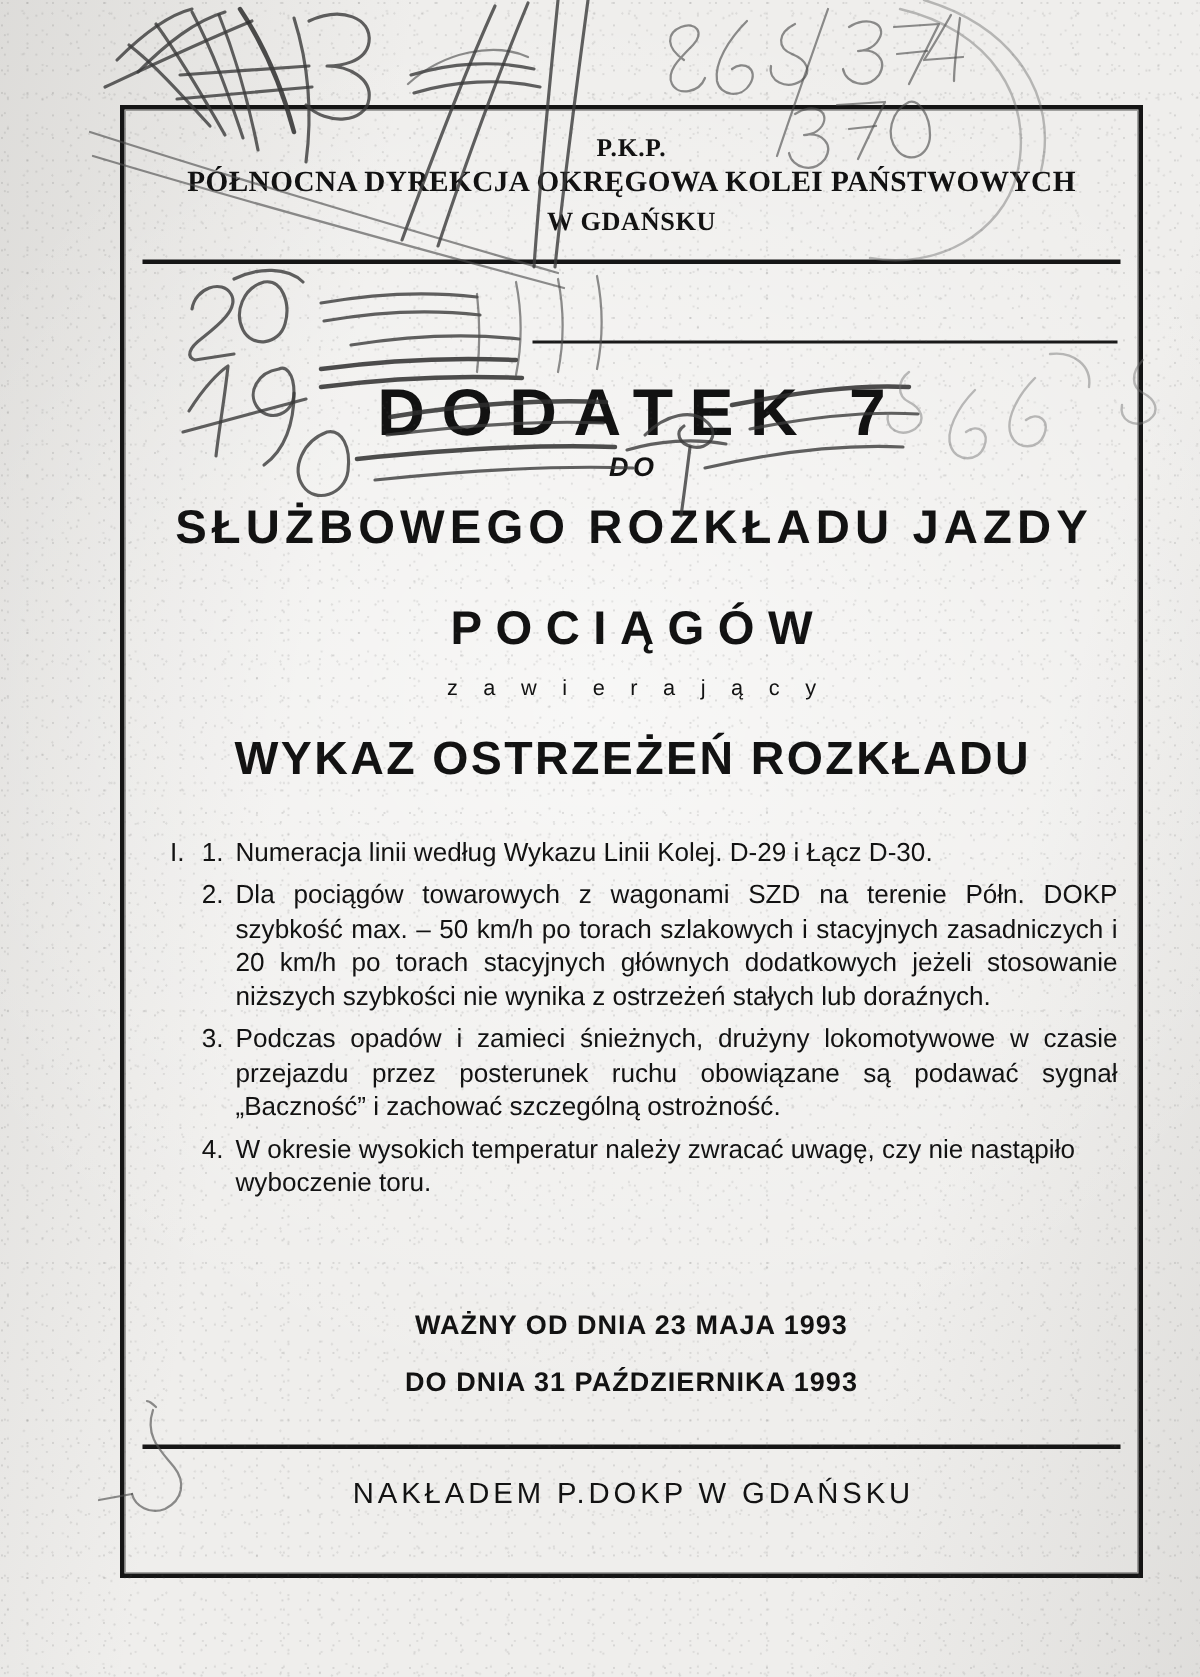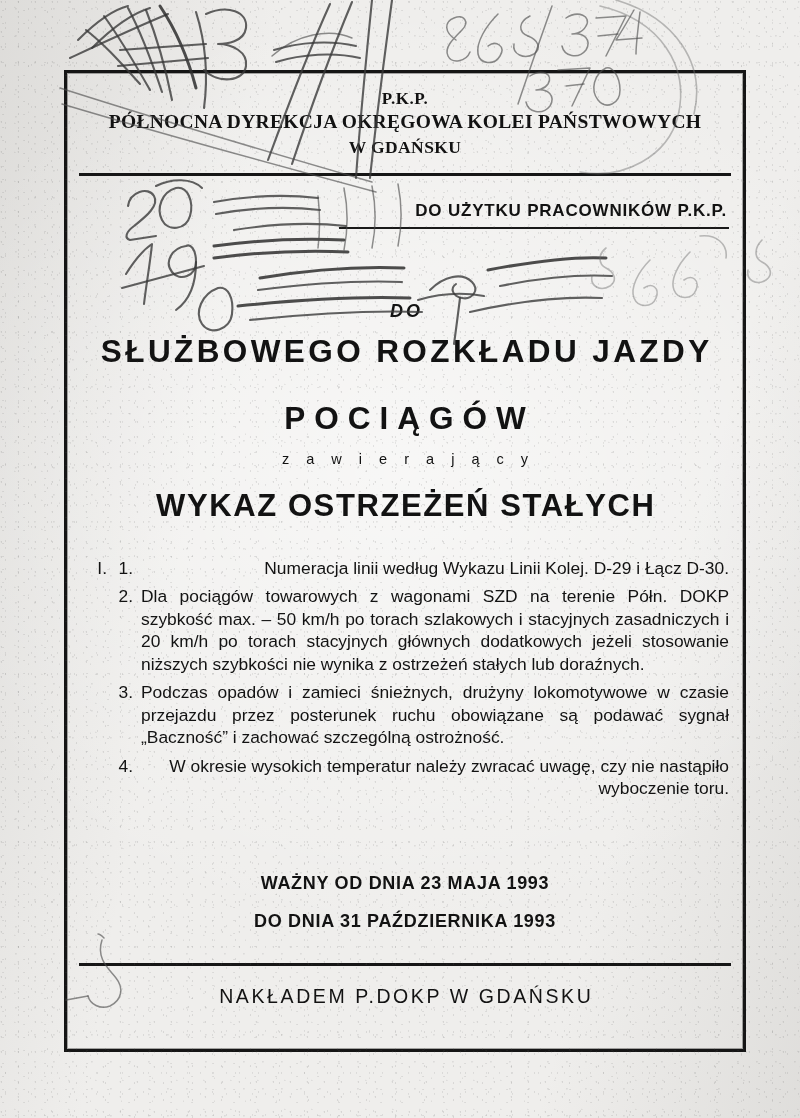--- a/index.html
+++ b/index.html
@@ -44,21 +44,21 @@
     pointer-events: none;
     background:
       radial-gradient(ellipse 90% 60% at 50% 42%, rgba(255,255,255,.55), rgba(255,255,255,0) 70%),
       linear-gradient(100deg, rgba(150,148,143,.20), rgba(255,255,255,0) 28%),
       linear-gradient(-75deg, rgba(150,148,143,.18), rgba(255,255,255,0) 24%);
   }
 
   
   #frame {
     position: absolute;
-    left: 64px;
+    left: 80px;
     top: 70px;
     width: 682px;
     height: 982px;
     border: 3px solid #151515;
     box-sizing: border-box;
     box-shadow: inset 0 0 0 1px rgba(20,20,20,.35);
   }
   .frame-rule {
     position: absolute;
     left: 12px;
@@ -197,21 +197,21 @@
     flex: 0 0 20px;
     text-align: right;
     padding-right: 8px;
   }
   .note-text {
     flex: 1;
     text-align: justify;
     text-justify: inter-word;
     hyphens: none;
   }
-  .note-text.nojust { text-align: right; }
+  .note-text.nojust { text-align: left; }
 
   
   #valid-from {
     top: 800px;
     font-size: 18px;
     font-weight: bold;
     letter-spacing: .7px;
   }
   #valid-to {
     top: 838px;
@@ -248,31 +248,29 @@
 
   <div id="frame">
 
     <div class="frame-rule" id="rule-top"></div>
     <div class="frame-rule" id="rule-bottom"></div>
 
     <div class="blk" id="pkp">P.K.P.</div>
     <div class="blk" id="dyrekcja">PÓŁNOCNA DYREKCJA OKRĘGOWA KOLEI PAŃSTWOWYCH</div>
     <div class="blk" id="gdansk">W GDAŃSKU</div>
 
-    <div id="do-uzytku-wrap">
-      <span id="do-uzytku">DO UŻYTKU PRACOWNIKÓW P.K.P.</span>
-    </div>
     <div id="do-uzytku-rule"></div>
 
+    <div class="blk" id="dodatek">DODATEK 7</div>
     <div class="blk" id="do-small">DO</div>
     <div class="blk" id="sluzbowego">SŁUŻBOWEGO ROZKŁADU JAZDY</div>
     <div class="blk" id="pociagow">POCIĄGÓW</div>
 
     <div class="blk" id="zawierajacy">z a w i e r a j ą c y</div>
-    <div class="blk" id="wykaz">WYKAZ OSTRZEŻEŃ STAŁYCH</div>
+    <div class="blk" id="wykaz">WYKAZ OSTRZEŻEŃ ROZKŁADU</div>
 
     <div id="notes">
 
       <div class="note-row">
         <span class="note-roman">I.</span>
         <span class="note-num">1.</span>
         <span class="note-text nojust">Numeracja linii według Wykazu Linii Kolej. D-29 i Łącz D-30.</span>
       </div>
 
       <div class="note-row">

